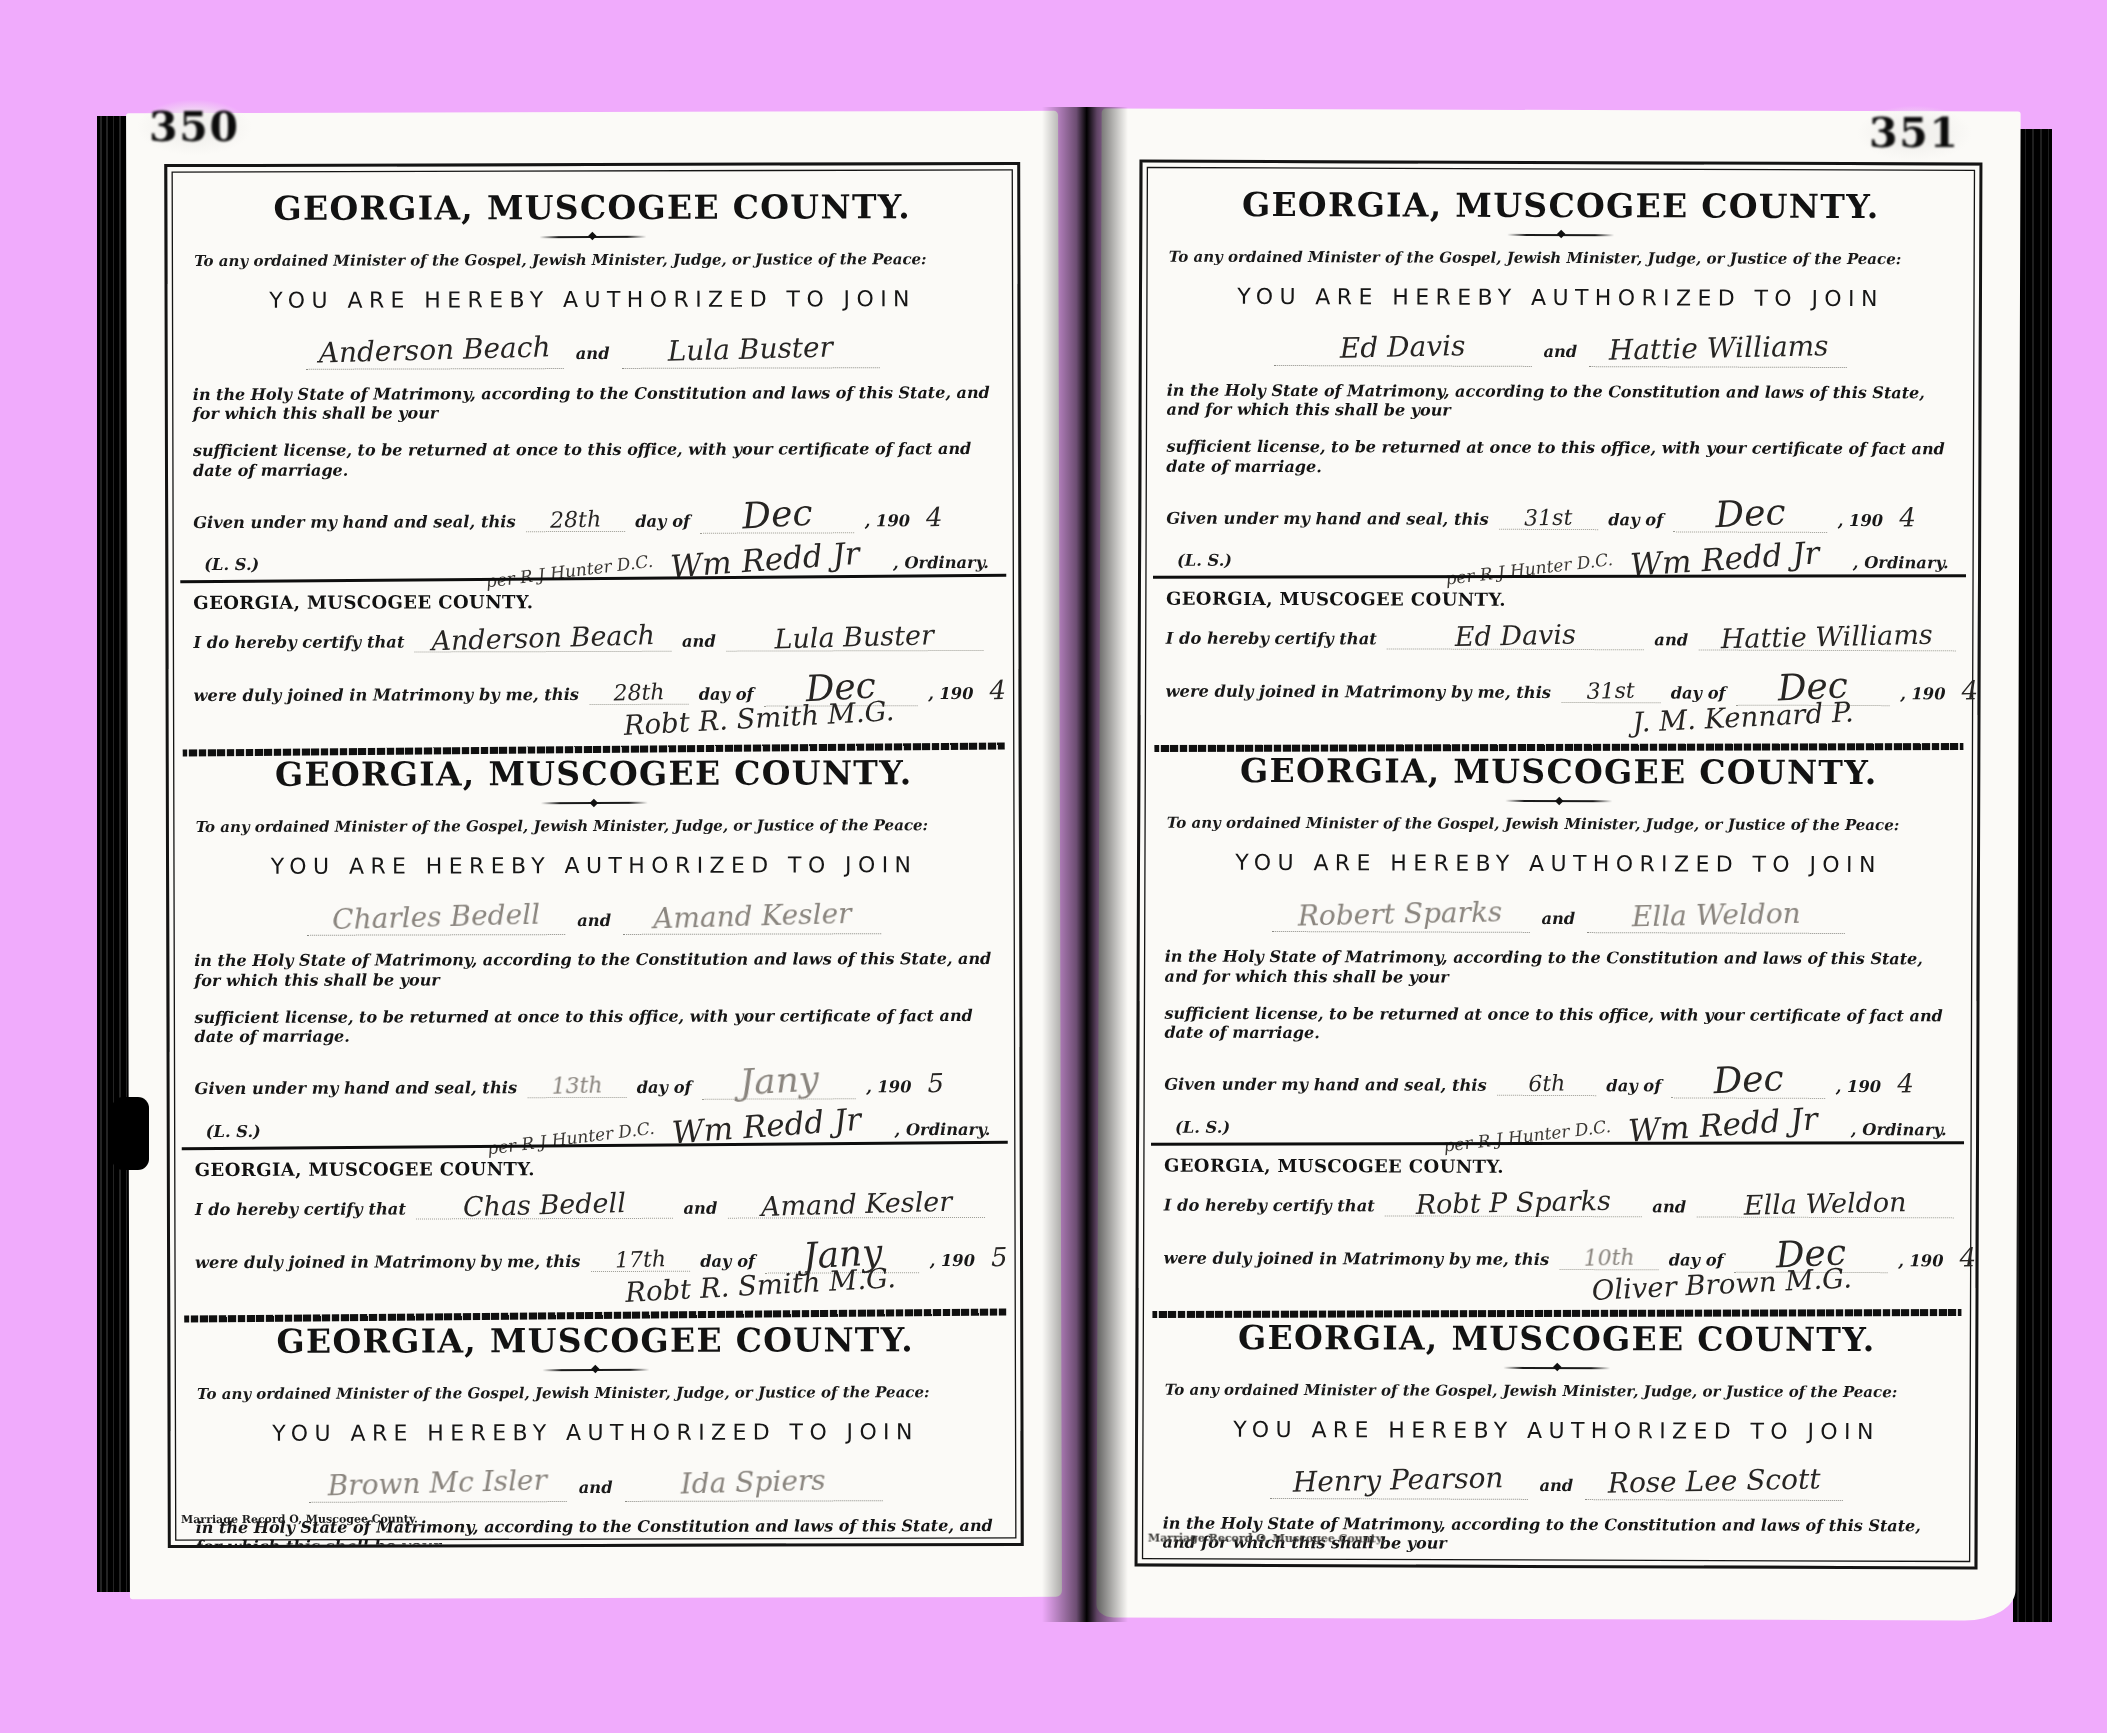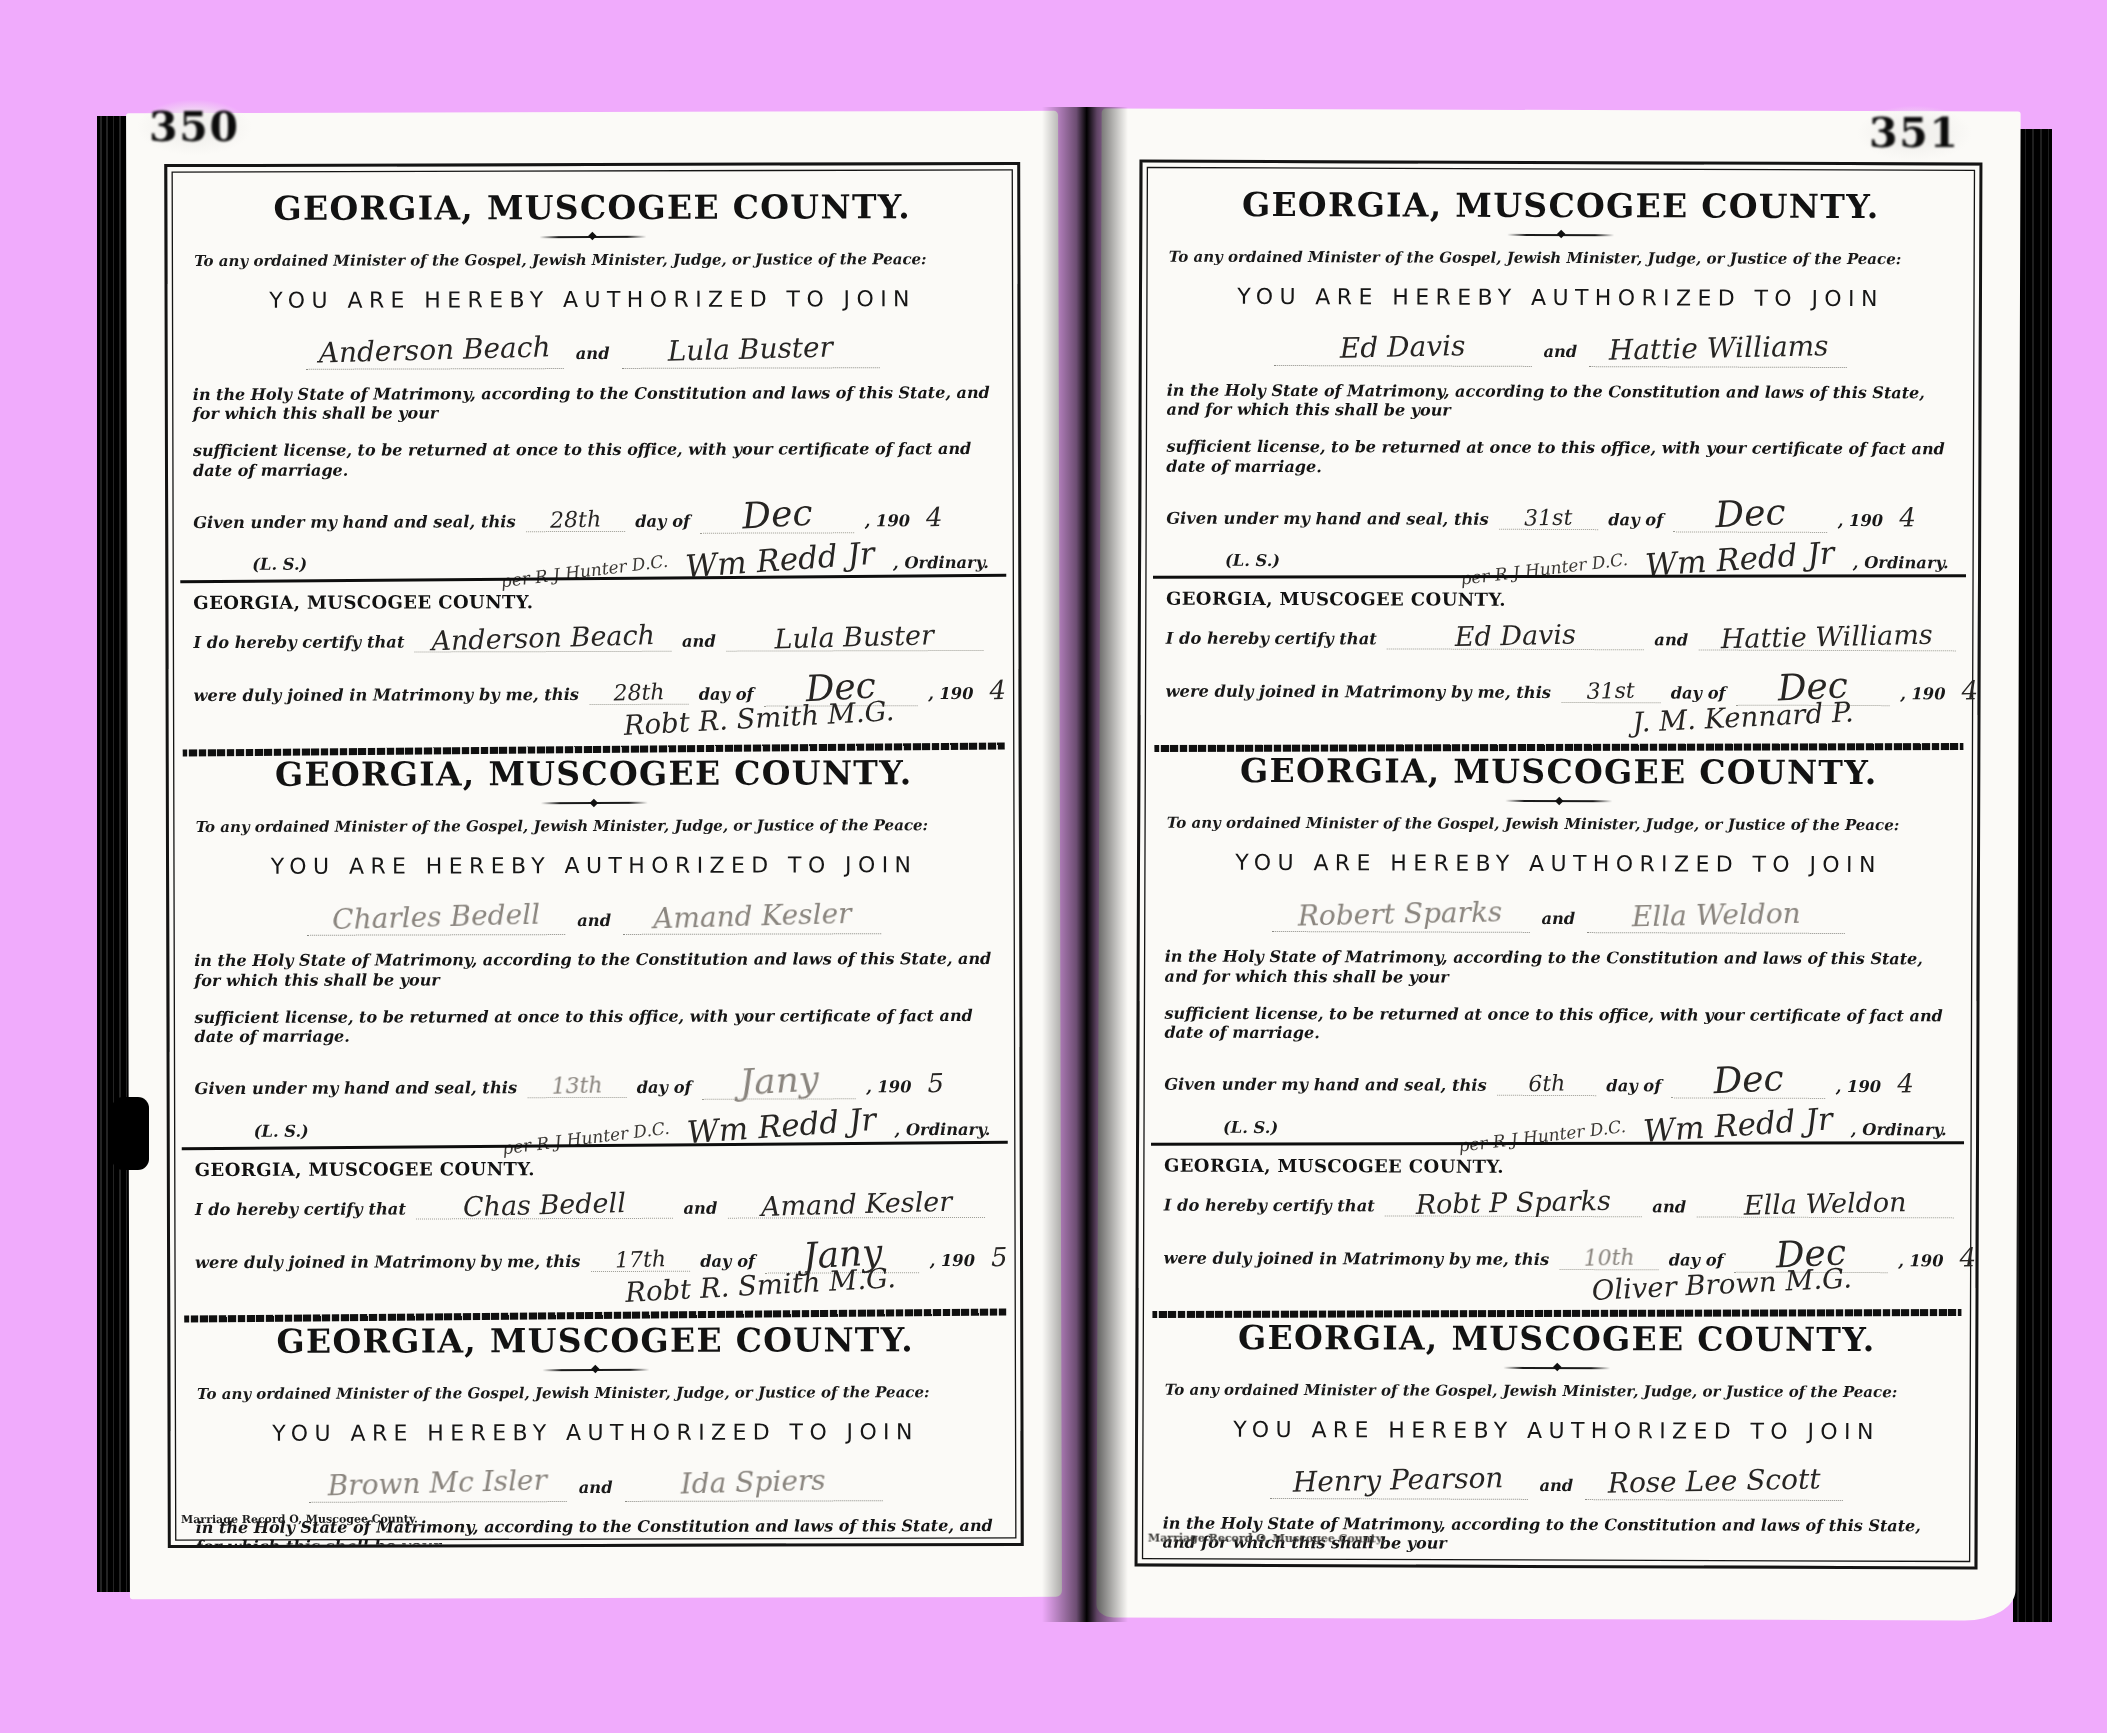--- a/index.html
+++ b/index.html
@@ -54,24 +54,24 @@
   .fillrow .lbl{flex:0 0 auto;}
   .slot{border-bottom:0.9px dotted #9a9a92;text-align:center;}
   .slot.day{min-width:99px;}
   .slot.month{min-width:154px;}
   .hwday{font-size:22px;}
   .hwmonth{font-size:36px;transform:rotate(-3deg);}
   .hwyear{font-size:26px;margin-left:6px;}
   .seal-row{display:flex;align-items:flex-end;margin-top:11px;position:relative;padding:0 4.3px 6.9px 11px;}
   .seal-row::after{content:"";position:absolute;left:-13px;right:-13px;bottom:0;height:2.6px;
       background:#0e0e0e;transform:rotate(-0.3deg);}
-  .ls{font:italic 700 16.3px "DejaVu Serif",serif;margin-left:48px;}
+  .ls{font:italic 700 16.3px "DejaVu Serif",serif;}
   .deputy{font-size:17px;margin:0 0 -6.9px auto;transform:rotate(-7deg);color:#3a3733;}
   .ordsig{font-size:31px;margin:0 13px -2.6px 17px;transform:rotate(-4deg);}
-  .ordlbl{font:italic 700 16.3px "DejaVu Serif",serif;margin-left:5px;}
+  .ordlbl{font:italic 700 16.3px "DejaVu Serif",serif;margin-left:20px;}
   .county-small{margin:13px 0 0;font:700 18px/1 "DejaVu Serif",serif;letter-spacing:0.4px;color:#121212;}
   .certify-row{margin-top:13px;}
   .slot.cname{min-width:257px;}
   .hwname2{font-size:27px;}
   .minister-row{text-align:right;margin:-1.7px 99px 0 0;}
   .minister{font-size:27.5px;transform:rotate(-3deg);}
   .sep{height:7.3px;margin:13px -11px 0;transform:rotate(-0.35deg);
       background:repeating-linear-gradient(90deg,#0f0f0f 0 4.7px,rgba(15,15,15,.18) 4.7px 6.4px,#0f0f0f 6.4px 9.4px);}
   .footer{position:absolute;left:10.3px;bottom:19px;font:700 11px "DejaVu Serif",serif;color:#1c1c1c;text-align:center;}
   .footer.faint{filter:blur(0.4px);color:#41403d;}

